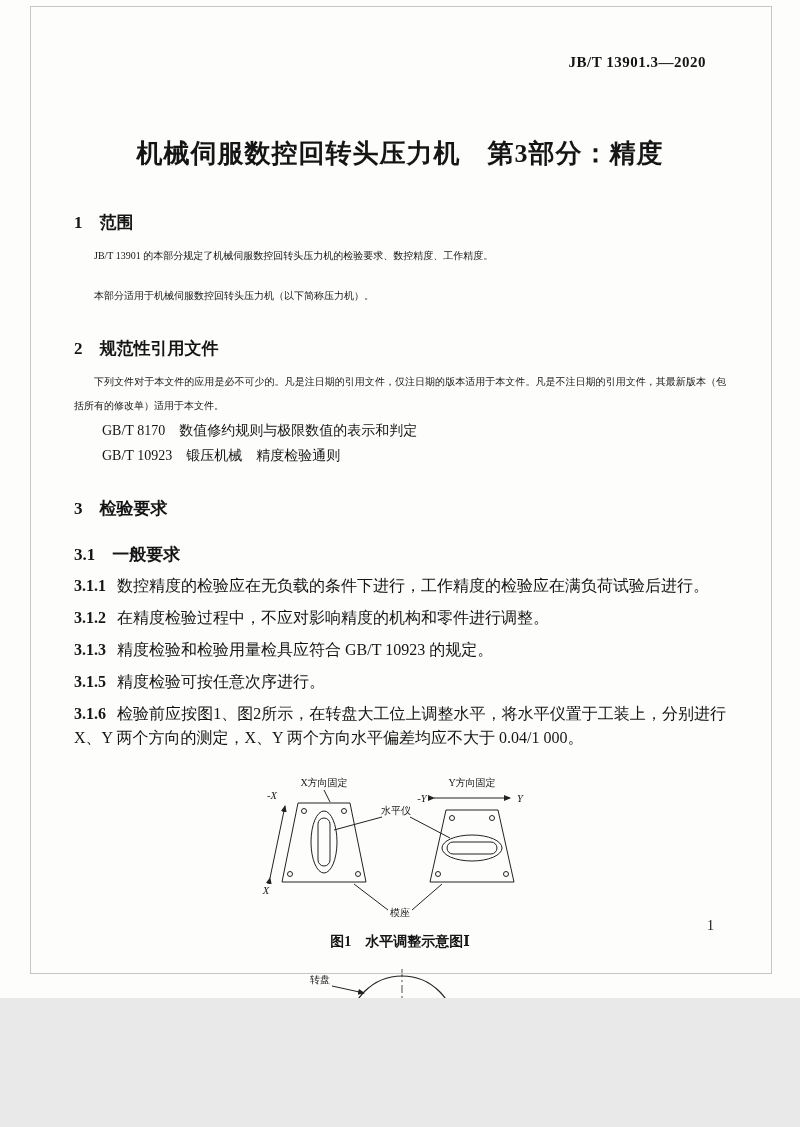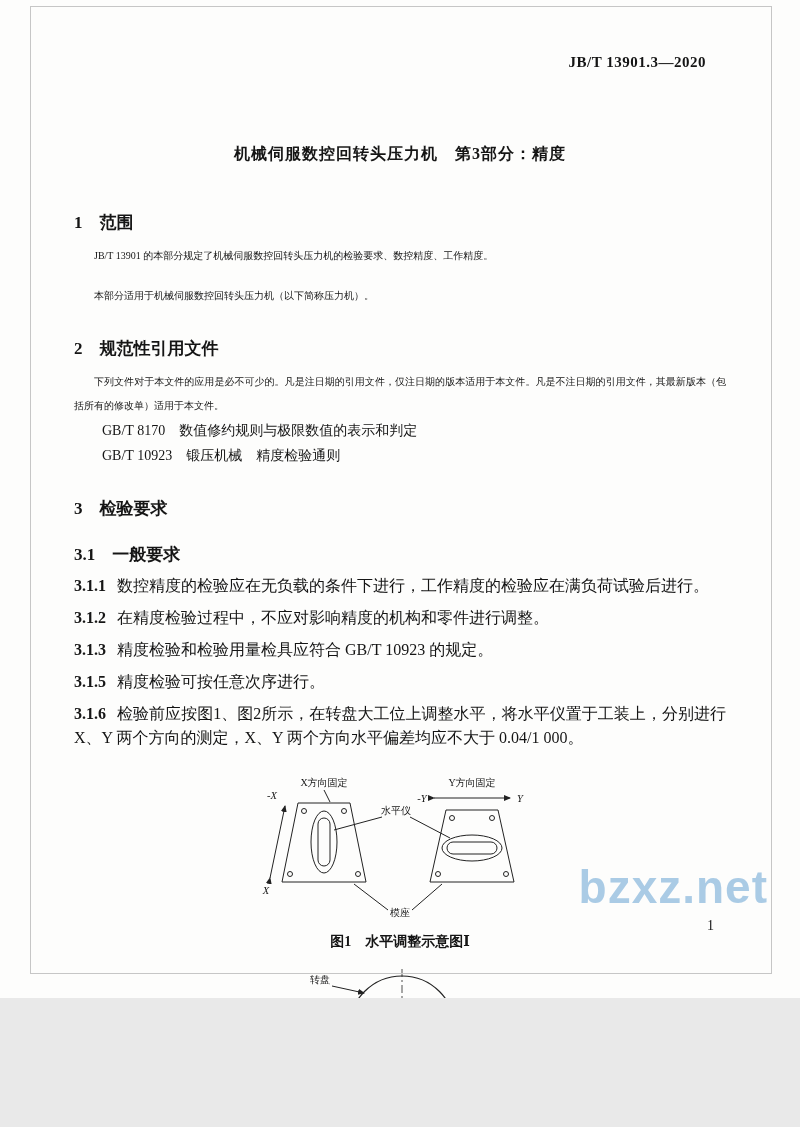--- a/index.html
+++ b/index.html
@@ -2,21 +2,21 @@
 <html><head>
 <meta charset="utf-8">
 <style>
   * { margin:0; padding:0; box-sizing:border-box; }
   html,body { background:#e9e9e9; }
   body { font-family:"Liberation Serif","DejaVu Serif",serif; color:#151515; }
   .page { position:relative; width:800px; height:998px; margin:0 auto; background:#fdfdfc; overflow:hidden; }
   .scan-frame { position:absolute; top:6px; left:30px; right:28px; bottom:24px; border:1px solid #c6c6c6; pointer-events:none; }
   .header-code { position:absolute; top:54px; right:94px; font-size:15px; font-weight:bold; letter-spacing:.5px; }
   .content { padding:140px 74px 0 74px; }
-  .doc-title { text-align:center; font-size:16px; font-weight:bold; letter-spacing:1px; line-height:28px; }
+  .doc-title { text-align:center; font-size:26px; font-weight:bold; letter-spacing:1px; line-height:28px; }
   .sec-heading { font-size:17px; font-weight:bold; line-height:22px; }
   .mt-lg { margin-top:44px; }
   .mt-md { margin-top:30px; }
   .mt-sm { margin-top:24px; }
   .para { font-size:10px; line-height:24px; text-indent:2em; margin-top:10px; text-align:justify; }
   .para + .para { margin-top:16px; }
   .ref { font-size:14px; line-height:24px; text-indent:2em; margin-top:1px; }
   .clause { font-size:16px; line-height:24px; margin-top:8px; text-align:justify; }
   .clause-num { font-weight:bold; margin-right:11px; }
   .figure { margin-top:22px; text-align:center; }
@@ -123,15 +123,14 @@
         <line x1="84" y1="69" x2="90" y2="63" stroke="#222" marker-end="url(#ah)"></line>
         <text x="24" y="81" text-anchor="start">转盘换模位</text>
         <text x="112" y="94" text-anchor="start">水平仪</text>
         <line x1="116" y1="86" x2="102" y2="77" stroke="#222" marker-end="url(#ah)"></line>
       </svg>
       <div class="figcaption">图2　水平调整示意图Ⅱ</div>
     </div>
 
   </div>
 
-  <div class="watermark">bzxz.net</div>
   <div class="page-number">1</div>
 </div>
 
 </body></html>

